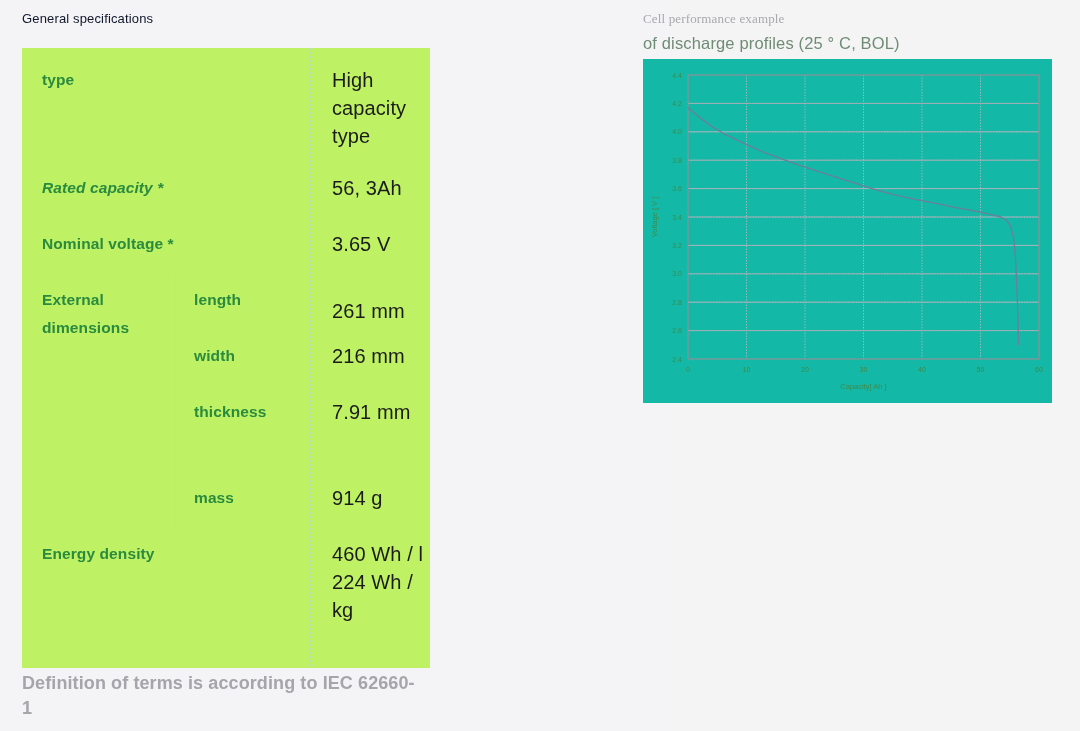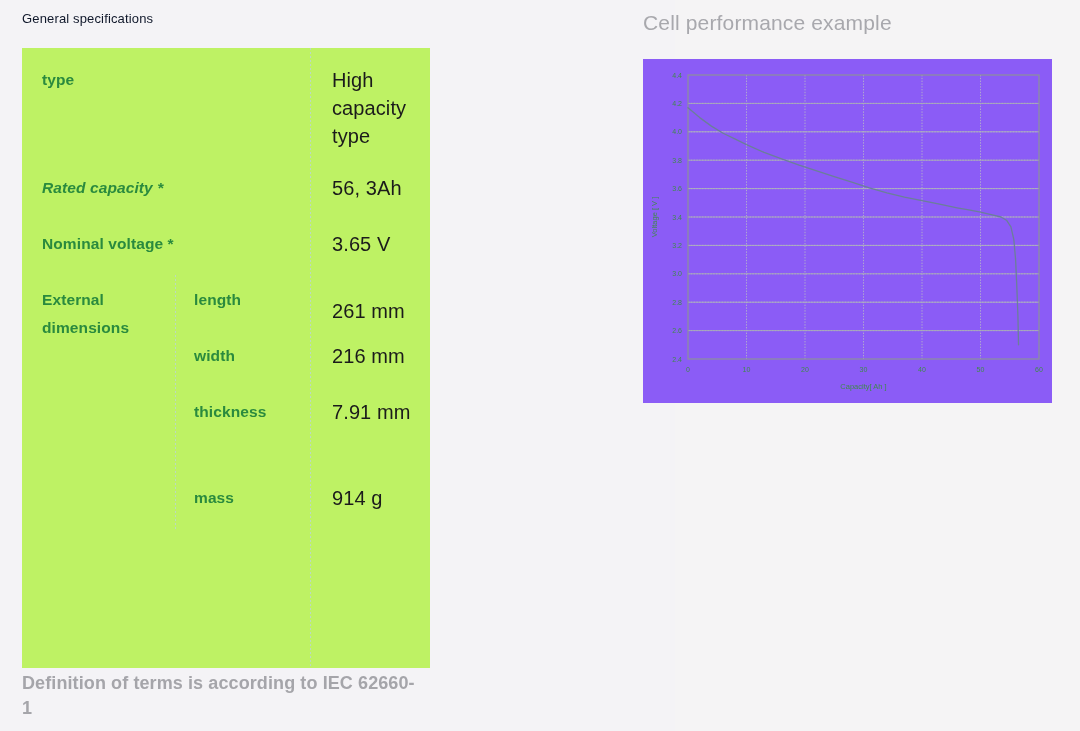--- a/index.html
+++ b/index.html
@@ -121,41 +121,42 @@
     position: absolute;
     left: 643px;
     top: 0;
     width: 437px;
     height: 731px;
   }
   .chart-heading-1 {
     position: absolute;
     left: 0;
     top: 11px;
-    font-size: 21px;
+    font-size: 13px;
     color: #a8a8ad;
     letter-spacing: 0.15px;
     white-space: nowrap;
+    font-family: Liberation Serif, serif;
   }
   .chart-heading-2 {
     position: absolute;
     left: 0;
     top: 34px;
     font-size: 16.5px;
     color: #6f8c74;
     letter-spacing: 0.15px;
     white-space: nowrap;
   }
   .chart-card {
     position: absolute;
     left: 0;
     top: 59px;
     width: 409px;
     height: 344px;
-    background: #8b5cf6;
+    background: #14b8a6;
     text-decoration: underline;
   }
   .chart-svg {
     position: absolute;
     left: 0;
     top: 0;
   }
   .axis-tick-text {
     font-family: "Liberation Sans", sans-serif;
     font-size: 7px;
@@ -210,29 +211,34 @@
     <div class="spec-row" style="top:346px;height:84px;">
       <span class="cell-sublabel" style="left:172px;top:4px;">thickness</span>
       <span class="cell-value" style="top:4px;">7.91 mm</span>
     </div>
 
     <div class="spec-row" style="top:432px;height:56px;">
       <span class="cell-sublabel" style="left:172px;top:4px;">mass</span>
       <span class="cell-value" style="top:4px;">914 g</span>
     </div>
 
+    <div class="spec-row" style="top:488px;height:120px;">
+      <span class="cell-label" style="left:20px;top:4px;">Energy density</span>
+      <span class="cell-value" style="top:4px;">460 Wh / l 224 Wh / kg</span>
+    </div>
 
   </div>
 
   <div class="spec-footnote">Definition of terms is according to IEC 62660-1</div>
 </section>
 
 <section class="chart-section">
 
   <div class="chart-heading-1">Cell performance example</div>
+  <div class="chart-heading-2">of discharge profiles (25 ° C, BOL)</div>
 
   <div class="chart-card">
     <svg class="chart-svg" width="409" height="344" viewBox="0 0 409 344">
       <g id="chart-root">
           <line x1="45" y1="271.59999999999997" x2="396" y2="271.59999999999997" stroke="#b9bcc4" stroke-width="0.8" stroke-dasharray="1.4,1.4"></line>
           <line x1="45" y1="243.20000000000005" x2="396" y2="243.20000000000005" stroke="#b9bcc4" stroke-width="0.8" stroke-dasharray="1.4,1.4"></line>
           <line x1="45" y1="214.8" x2="396" y2="214.8" stroke="#b9bcc4" stroke-width="0.8" stroke-dasharray="1.4,1.4"></line>
           <line x1="45" y1="186.39999999999998" x2="396" y2="186.39999999999998" stroke="#b9bcc4" stroke-width="0.8" stroke-dasharray="1.4,1.4"></line>
           <line x1="45" y1="158.00000000000003" x2="396" y2="158.00000000000003" stroke="#b9bcc4" stroke-width="0.8" stroke-dasharray="1.4,1.4"></line>
           <line x1="45" y1="129.6" x2="396" y2="129.6" stroke="#b9bcc4" stroke-width="0.8" stroke-dasharray="1.4,1.4"></line>

